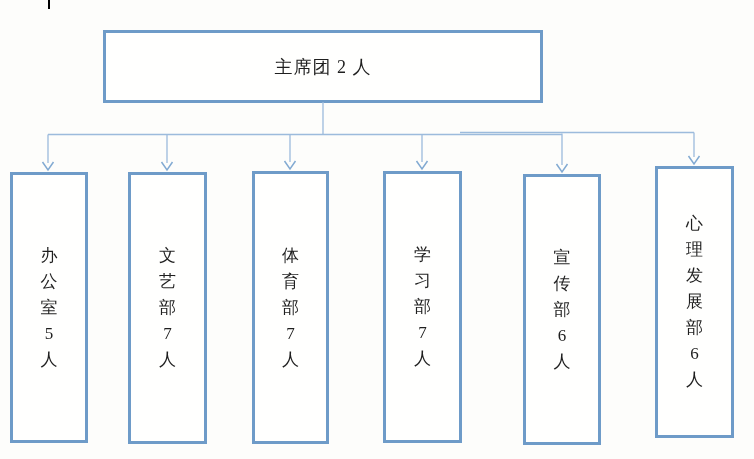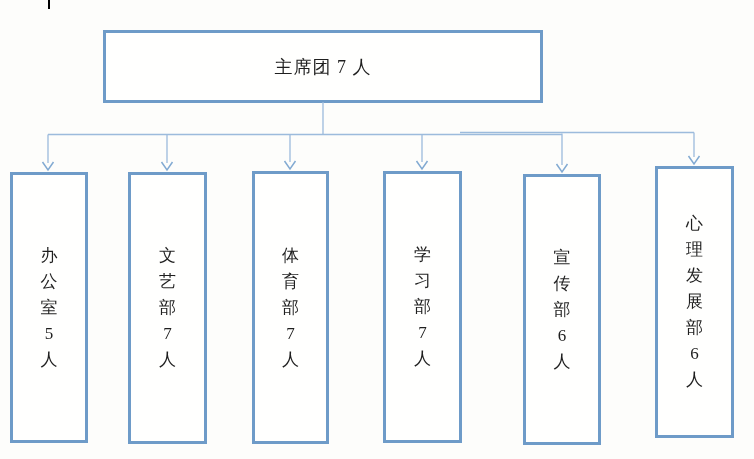--- a/index.html
+++ b/index.html
@@ -35,21 +35,21 @@
   .b6{left:655px;top:166px;width:79px;height:272px;}
 </style>
 </head>
 <body>
 
 <div class="canvas">
 
   <div class="cursor-tick"></div>
 
   <div class="root-box">
-    <span>主席团 7 人</span>
+    <span>主席团 2 人</span>
   </div>
 
   <svg class="connectors" width="754" height="459" viewBox="0 0 754 459">
     <path d="M323 102 L323 134.5"></path>
     <path d="M48 134.5 L562 134.5"></path>
     <path d="M460 132.5 L694 132.5"></path>
 
     <path d="M48 134.5 L48 163"></path>
     <path d="M167 134.5 L167 163"></path>
     <path d="M290 134.5 L290 162"></path>

